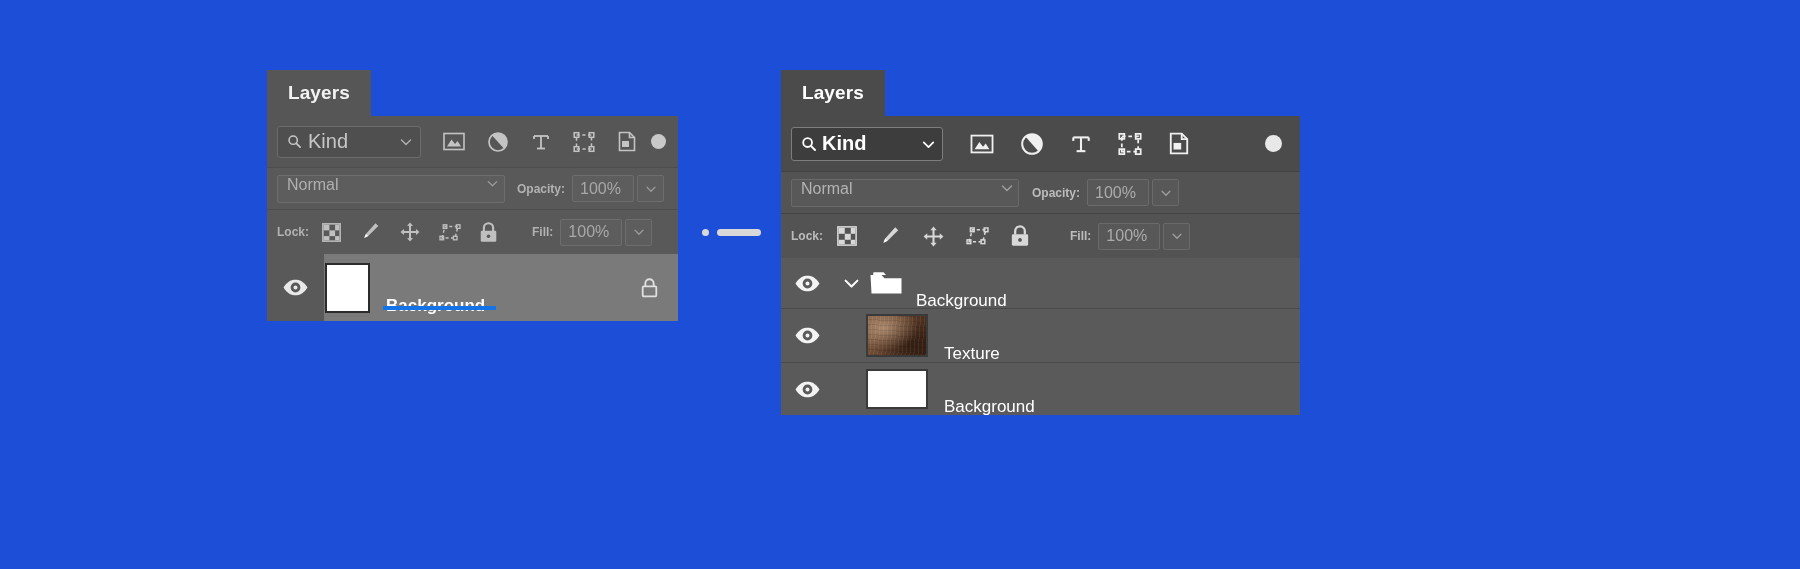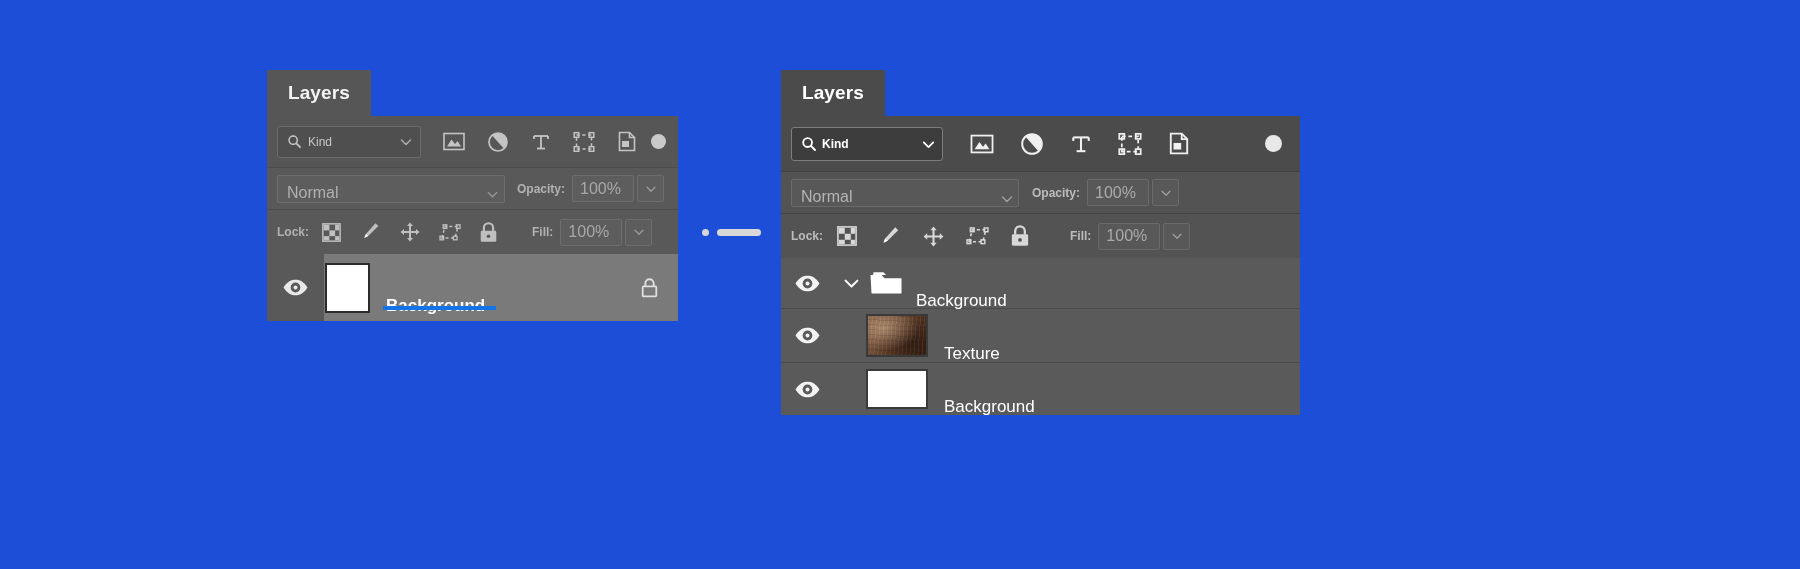--- a/index.html
+++ b/index.html
@@ -28,30 +28,30 @@
   .blend-row  { height: 42px; padding: 0 10px 0 10px; }
   .lock-row   { height: 44px; padding: 0 10px 0 10px; }
 
   
   .kind {
     display: flex; align-items: center;
     height: 32px; border-radius: 3px;
     padding: 0 6px 0 9px;
   }
   .kind .mag { width: 15px; height: 15px; flex: 0 0 auto; margin-right: 6px; }
-  .kind .kind-label { font-size: 12px; flex: 1 1 auto; }
+  .kind .kind-label { font-size: 20px; flex: 1 1 auto; }
   .kind .chev { width: 16px; height: 16px; margin-left: 6px; flex: 0 0 auto; }
 
   .ficons { display: flex; align-items: center; flex: 1 1 auto; }
   .ficon { display: flex; align-items: center; justify-content: center; }
   .fdot { border-radius: 50%; flex: 0 0 auto; }
 
   
   .sel {
-    display: flex; align-items: flex-end;
+    display: flex; align-items: flex-start;
     height: 28px; border-radius: 2px; border: 1px solid transparent;
     padding: 0 4px 0 9px;
   }
   .sel .sel-label { font-size: 16px; flex: 1 1 auto; }
   .sel .chev { width: 15px; height: 15px; margin-left: 4px; }
   .lbl { font-size: 12px; white-space: nowrap; font-weight: bold; }
   .numbox {
     display: flex; align-items: center;
     height: 27px; border-radius: 2px; border: 1px solid transparent;
     padding: 0 7px; font-size: 16px;

